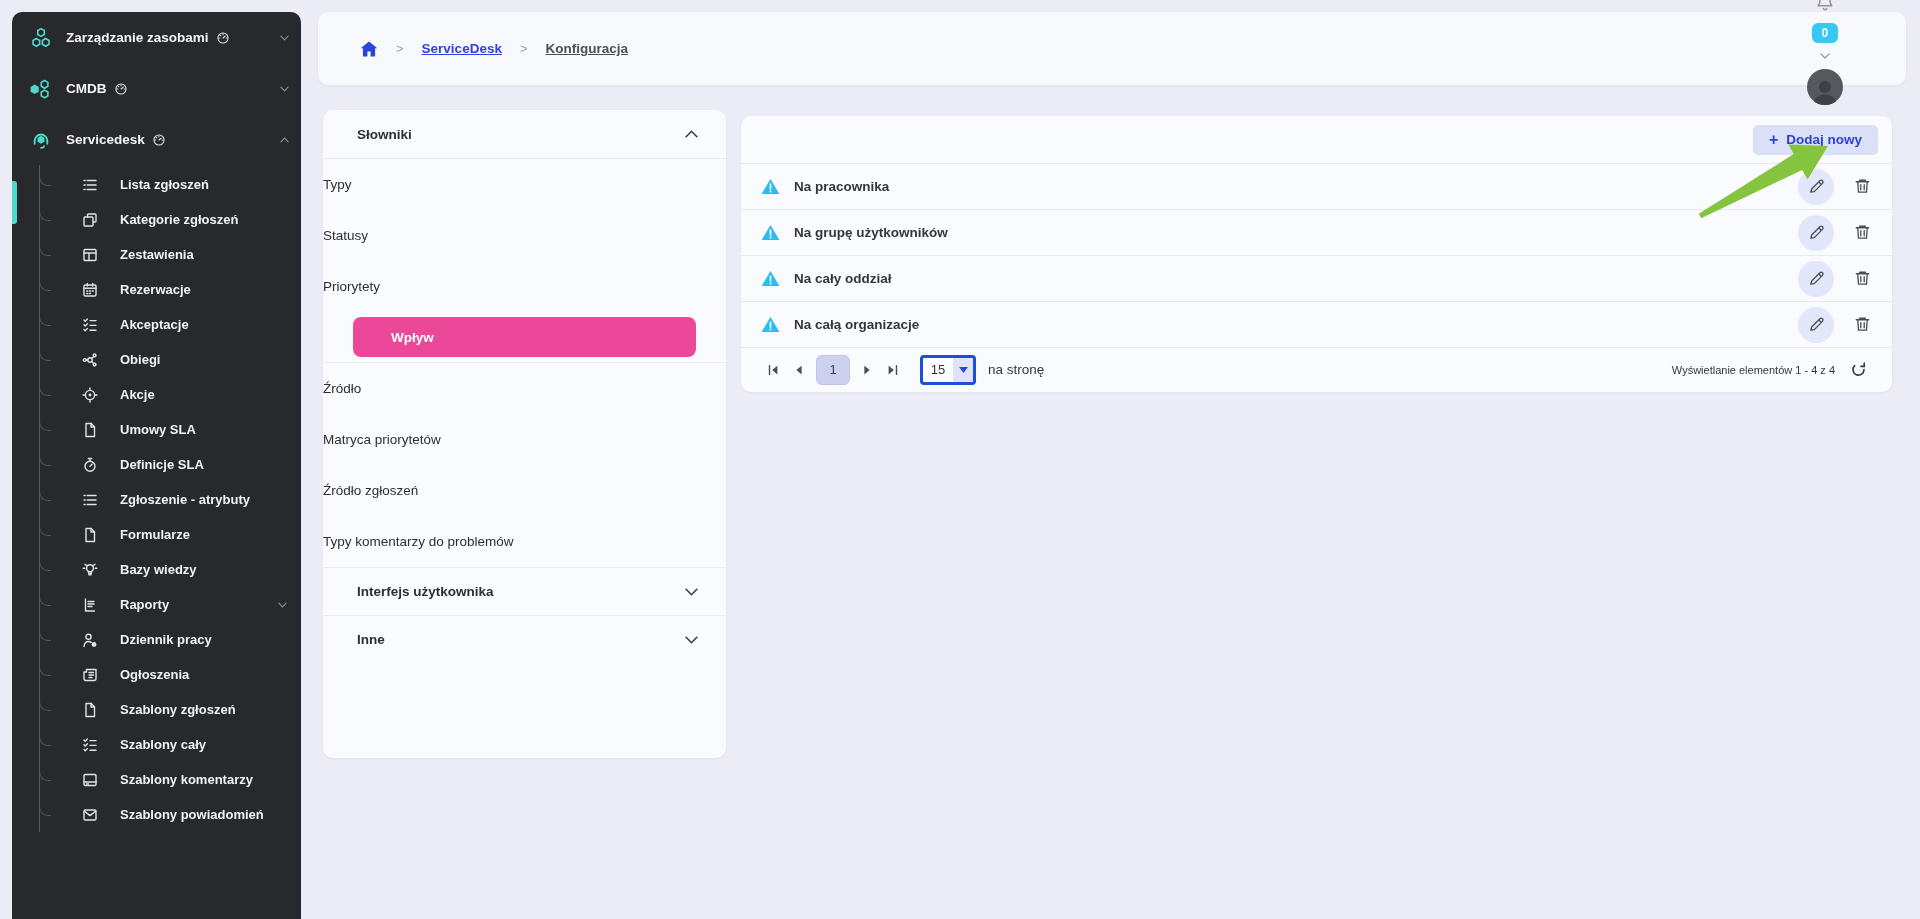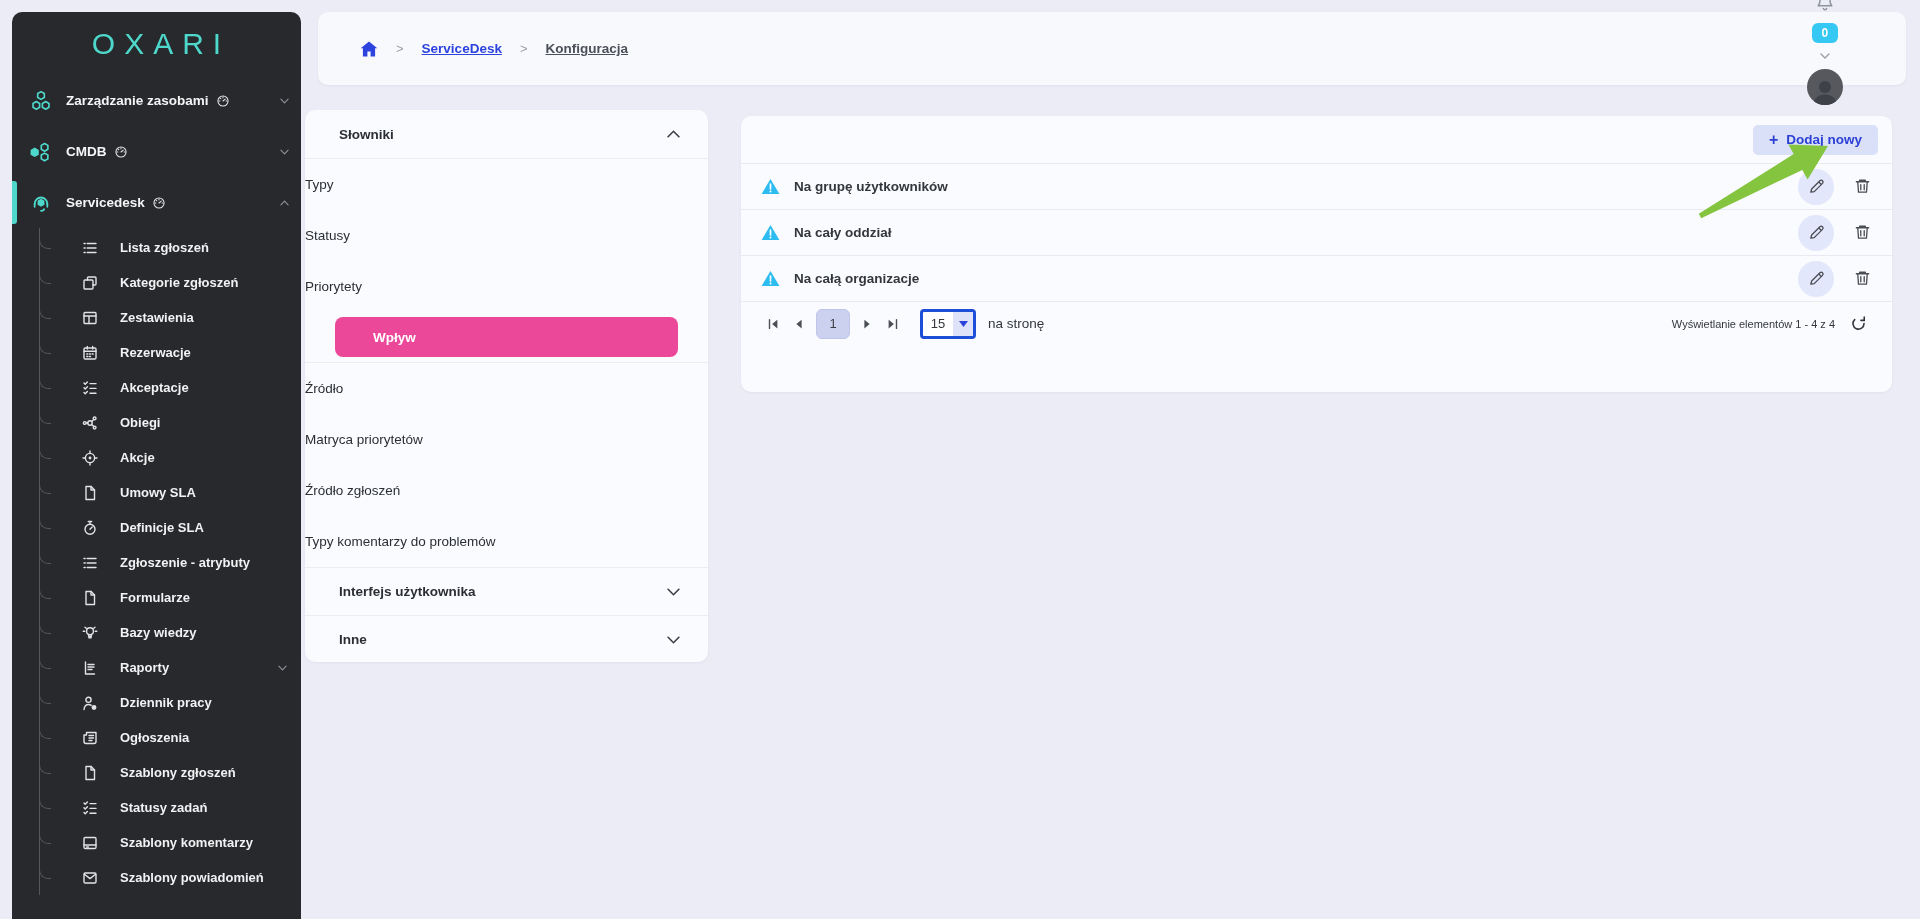--- a/index.html
+++ b/index.html
@@ -36,21 +36,21 @@
   .crumb-link { font-size:13.5px; text-decoration:underline; cursor:pointer; }
   .crumb-link.blue { color:#2d43dd; font-weight:600; }
   .crumb-link.gray { color:#4b5058; font-weight:600; }
   .user-cluster { display:flex; align-items:center; gap:10px; color:#8f949c; font-size:14px;flex-direction:column; }
   .chev { width:10px; height:6px; color:#9aa0a8; }
   .badge { min-width:26px; height:20px; background:#35c8f2; color:#fff; font-size:12px; font-weight:700;
            border-radius:6px; display:flex; align-items:center; justify-content:center; padding:0 6px; }
   .avatar { width:36px; height:36px; border-radius:50%; background:#56585e; overflow:hidden; display:flex; align-items:flex-end; justify-content:center; }
 
   
-  .cfg-panel { position:absolute; left:305px; top:110px; width:403px; height:552px; background:#fafbfe;
+  .cfg-panel { position:absolute; left:323px; top:110px; width:403px; height:648px; background:#fafbfe;
                border-radius:10px; box-shadow:0 1px 3px rgba(40,45,80,.05); overflow:hidden; }
   .cfg-header { position:relative; height:48px; display:flex; align-items:center; padding-left:34px;
                 font-size:13.5px; font-weight:600; color:#2b2f35; cursor:pointer; }
   .cfg-header .g-caret { position:absolute; right:28px; width:13px; height:8px; color:#3a3e45; }
   .cfg-header.bordered { border-top:1px solid #ececf2; }
   .cfg-divider { height:1px; background:#ececf2; }
   .cfg-item { height:51px; display:flex; align-items:center; font-size:13.5px;
               font-weight:500; color:#2b2f35; cursor:pointer; }
   .cfg-item.selected { height:40px; margin:5px 30px 5px 30px; padding-left:38px; background:#ec4899;
                        border-radius:8px; color:#fff; font-weight:700; }
@@ -92,21 +92,20 @@
   .refresh svg { width:17px; height:17px; }
 
   .arrow-overlay { position:absolute; left:1690px; top:135px; width:150px; height:95px; pointer-events:none; }
 </style>
 </head>
 <body>
 
 <div class="screen">
 
   <nav class="sidebar">
-    <div class="logo">OXARI</div>
     <div class="active-bar"></div>
 
     <div class="side-section">
       <svg class="sec-icon" viewBox="0 0 16 16" fill="none" stroke="currentColor" stroke-width="1.2" stroke-linejoin="round">
         <path d="M8 1.2l2.4 1.4v2.8L8 6.8 5.6 5.4V2.6z"></path>
           <path d="M4.6 8.4L7 9.8v2.8l-2.4 1.4-2.4-1.4V9.8z"></path>
           <path d="M11.4 8.4l2.4 1.4v2.8l-2.4 1.4L9 12.6V9.8z"></path>
       </svg>
       <span class="sec-label">Zarządzanie zasobami</span>
       <svg class="gauge" viewBox="0 0 16 16" fill="none" stroke="currentColor" stroke-width="1.2" stroke-linecap="round">
@@ -265,21 +264,21 @@
           <svg class="icn" viewBox="0 0 16 16" fill="none" stroke="currentColor" stroke-width="1.4" stroke-linecap="round" stroke-linejoin="round">
             <path d="M4 1.5h5.2L12.5 5v9.5H4z"></path>
             <path d="M9 1.5V5h3.5"></path>
           </svg>
           <span class="sub-label">Szablony zgłoszeń</span>
         </div>
         <div class="sub-item">
           <svg class="icn" viewBox="0 0 16 16" fill="none" stroke="currentColor" stroke-width="1.4" stroke-linecap="round" stroke-linejoin="round">
             <path d="M2 3l1.2 1.2L5.4 2M2 7.8l1.2 1.2 2.2-2.2M2 12.6l1.2 1.2 2.2-2.2M8 3.6h6M8 8.4h6M8 13.2h6"></path>
           </svg>
-          <span class="sub-label">Statusy zadań</span>
+          <span class="sub-label">Szablony cały</span>
         </div>
         <div class="sub-item">
           <svg class="icn" viewBox="0 0 16 16" fill="none" stroke="currentColor" stroke-width="1.4" stroke-linecap="round" stroke-linejoin="round">
             <rect x="2" y="2.5" width="12" height="11" rx="1.2"></rect>
             <path d="M2 10h12M4.5 12h2"></path>
           </svg>
           <span class="sub-label">Szablony komentarzy</span>
         </div>
         <div class="sub-item">
           <svg class="icn" viewBox="0 0 16 16" fill="none" stroke="currentColor" stroke-width="1.4" stroke-linecap="round" stroke-linejoin="round">
@@ -368,20 +367,40 @@
         <span>Dodaj nowy</span>
       </button>
     </div>
     <div>
         <div class="list-row">
           <svg class="warn" viewBox="0 0 19 17">
             <path d="M9.5 1L18.4 16H.6z" fill="#2cbcf0"></path>
             <path d="M9.5 6v5" stroke="#fff" stroke-width="1.7" stroke-linecap="round"></path>
             <circle cx="9.5" cy="13.4" r="1" fill="#fff"></circle>
           </svg>
+          <span class="row-label">Na pracownika</span>
+          <span class="row-spacer"></span>
+          <button class="icon-btn edit">
+            <svg viewBox="0 0 20 20" fill="none" stroke="currentColor" stroke-width="1.4" stroke-linejoin="round">
+              <path d="M4 16l.9-3.4L13.6 4a1.9 1.9 0 012.7 2.7L7.6 15.4 4 16z"></path>
+              <path d="M12.4 5.2l2.7 2.7"></path>
+            </svg>
+          </button>
+          <button class="icon-btn">
+            <svg viewBox="0 0 20 20" fill="none" stroke="currentColor" stroke-width="1.4" stroke-linecap="round" stroke-linejoin="round">
+              <path d="M3.5 5h13M7 5V3.4h6V5M5 5l.8 11h8.4L15 5M8.2 8v5.5M11.8 8v5.5"></path>
+            </svg>
+          </button>
+        </div>
+        <div class="list-row">
+          <svg class="warn" viewBox="0 0 19 17">
+            <path d="M9.5 1L18.4 16H.6z" fill="#2cbcf0"></path>
+            <path d="M9.5 6v5" stroke="#fff" stroke-width="1.7" stroke-linecap="round"></path>
+            <circle cx="9.5" cy="13.4" r="1" fill="#fff"></circle>
+          </svg>
           <span class="row-label">Na grupę użytkowników</span>
           <span class="row-spacer"></span>
           <button class="icon-btn edit">
             <svg viewBox="0 0 20 20" fill="none" stroke="currentColor" stroke-width="1.4" stroke-linejoin="round">
               <path d="M4 16l.9-3.4L13.6 4a1.9 1.9 0 012.7 2.7L7.6 15.4 4 16z"></path>
               <path d="M12.4 5.2l2.7 2.7"></path>
             </svg>
           </button>
           <button class="icon-btn">
             <svg viewBox="0 0 20 20" fill="none" stroke="currentColor" stroke-width="1.4" stroke-linecap="round" stroke-linejoin="round">

